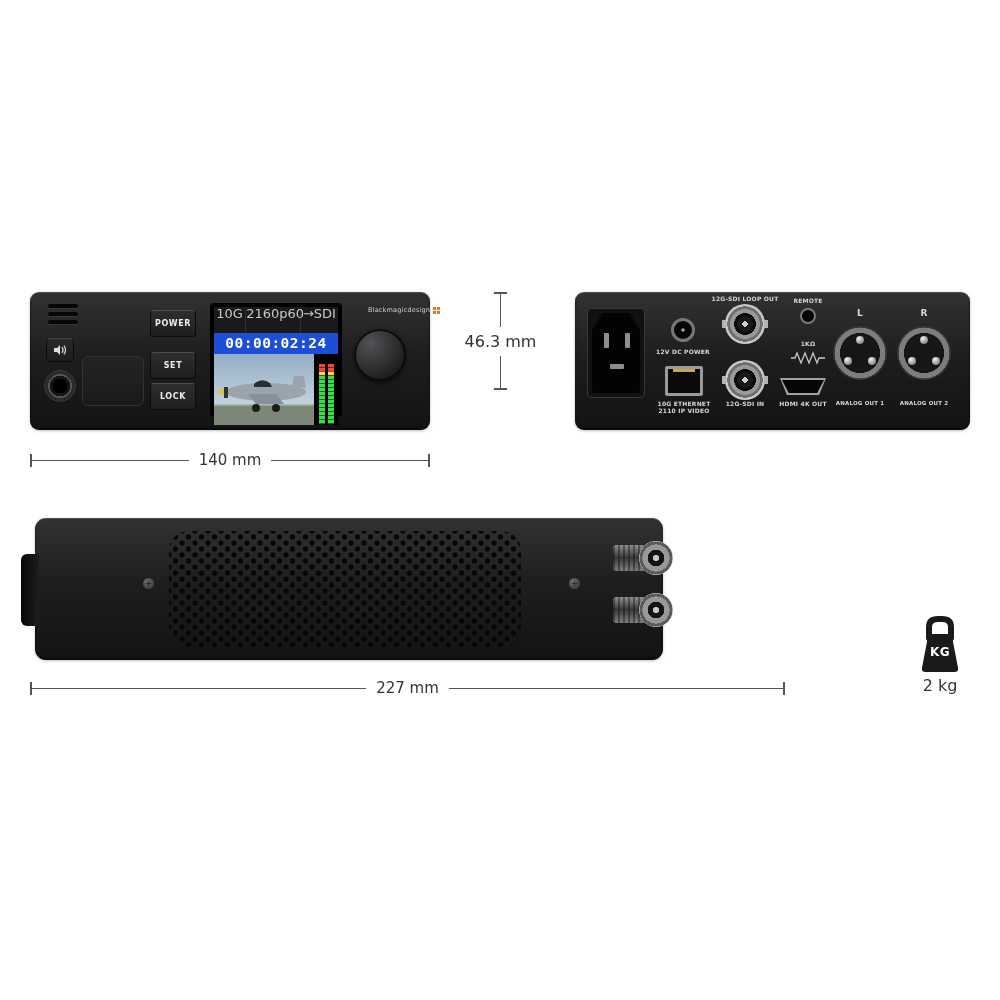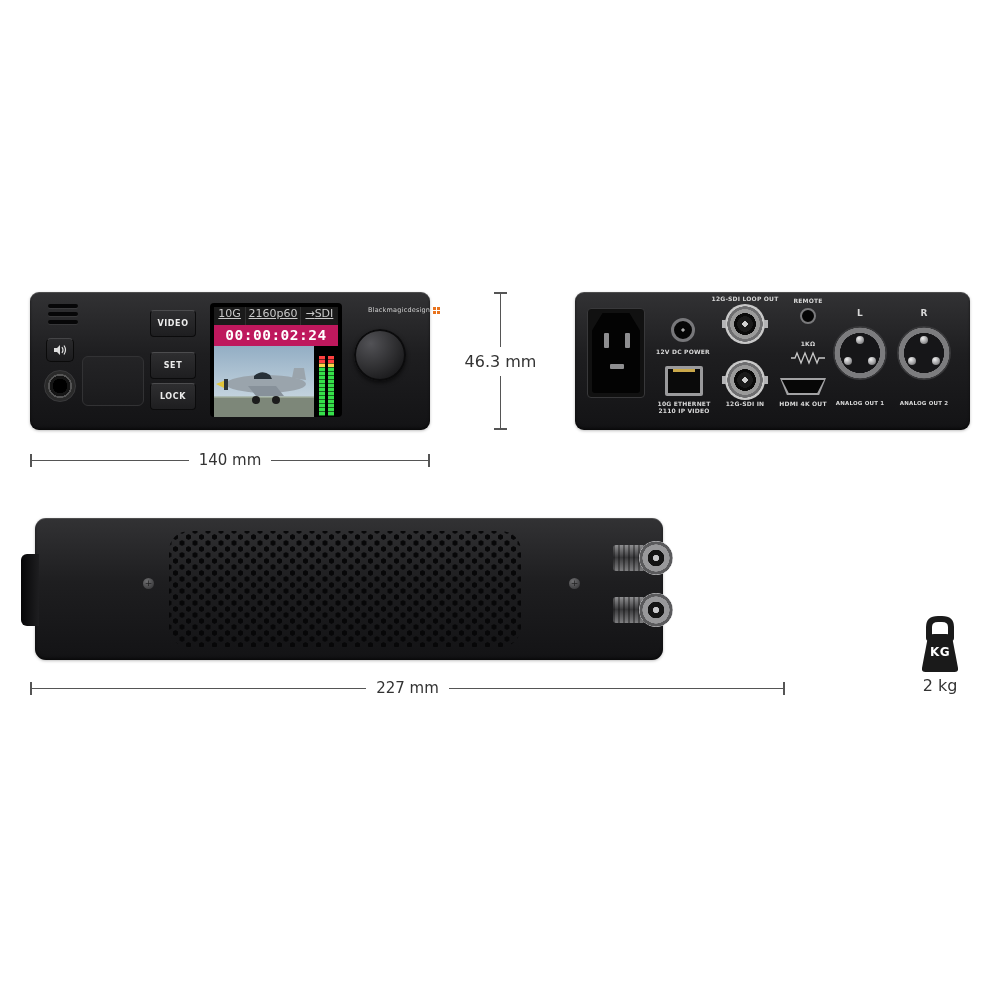--- a/index.html
+++ b/index.html
@@ -20,25 +20,25 @@
     border:1px solid #0a0a0a; border-top-color:#454547; display:flex; align-items:center; justify-content:center; }
   .jack { position:absolute; width:32px; height:32px; border-radius:50%;
     background:radial-gradient(circle,#000 0 34%, #151515 35% 48%, #555 49% 56%, #2a2a2a 57% 78%, #3c3c3e 79% 100%); border:1px solid #3a3a3c; }
   .flap { position:absolute; width:62px; height:50px; border-radius:6px; border:1px solid #323234;
     background:linear-gradient(180deg,#242426,#1a1a1c); }
   .fbtn { position:absolute; left:120px; width:46px; height:27px; border-radius:4px;
     background:linear-gradient(#2e2e30,#1e1e20); border:1px solid #0b0b0c; border-top-color:#4c4c4e;
     color:#ececec; font-size:8px; font-weight:bold; letter-spacing:.6px;
     display:flex; align-items:center; justify-content:center; }
   .screen { position:absolute; left:180px; top:11px; width:132px; height:114px; background:#000; border-radius:4px; padding:4px; }
-  .scr-status { display:flex; height:18px; background:#1a1a1a; color:#c9c9c9; font-size:11px; line-height:14px;text-decoration:underline; }
+  .scr-status { display:flex; height:26px; background:#1a1a1a; color:#c9c9c9; font-size:13px; line-height:14px; }
   .scr-status .seg { text-align:center; border-right:1px solid #303030; }
   .scr-status .seg:last-child { border-right:none; }
   .scr-tc { height:21px; text-align:center; color:#fff; font-family:"DejaVu Sans Mono", monospace;
-    font-size:14.5px; line-height:21px; font-weight:bold; letter-spacing:.5px; background:#be185d; }
+    font-size:14.5px; line-height:21px; font-weight:bold; letter-spacing:.5px; background:#1d4ed8; }
   .scr-body { display:flex; height:71px; }
   .thumb { width:100px; height:71px; background:linear-gradient(180deg,#93aec4 0%,#c2d2dd 70%,#9aa694 72%); position:relative; overflow:hidden; }
   .meters { flex:1; display:flex; align-items:flex-end; justify-content:center; gap:3px; padding-bottom:1px; background:#000; }
   .meter { width:6px; height:60px;
     background-image:repeating-linear-gradient(180deg, rgba(0,0,0,0) 0 3px, rgba(0,0,0,.55) 3px 4px),
       linear-gradient(180deg,#ff4040 0 12%, #ffd24a 12% 18%, #35e04a 18% 100%); }
   .knob { position:absolute; left:324px; top:37px; width:52px; height:52px; border-radius:50%;
     background:radial-gradient(circle at 32% 28%, #525256, #2a2a2c 55%, #131315 85%);
     box-shadow:0 2px 4px rgba(0,0,0,.6), inset 0 0 0 2px #0b0b0c; }
   .brand { position:absolute; left:318px; top:14px; display:flex; align-items:center; gap:3px; }
@@ -108,21 +108,21 @@
     <div class="volbtn" style="left:16px;top:46px">
       <svg width="14" height="12" viewBox="0 0 14 12">
         <path d="M1,4 L4,4 L7,1 L7,11 L4,8 L1,8 Z" fill="#ddd"></path>
         <path d="M9,3 Q11,6 9,9" stroke="#ddd" fill="none" stroke-width="1.2"></path>
         <path d="M11,1.5 Q14,6 11,10.5" stroke="#ddd" fill="none" stroke-width="1.2"></path>
       </svg>
     </div>
     <div class="jack" style="left:14px;top:78px"></div>
     <div class="flap" style="left:52px;top:64px"></div>
 
-    <div class="fbtn" style="top:18px">VIDEO</div>
+    <div class="fbtn" style="top:18px">POWER</div>
     <div class="fbtn" style="top:60px">SET</div>
     <div class="fbtn" style="top:91px">LOCK</div>
 
     <div class="screen">
       <div class="scr-status">
         <span class="seg" style="width:26%">10G</span>
         <span class="seg" style="width:44%">2160p60</span>
         <span class="seg" style="flex:1"><span>→</span><span>SDI</span></span>
       </div>
       <div class="scr-tc">00:00:02:24</div>
@@ -160,21 +160,21 @@
   </section>
 
   <div class="hdim" style="left:30px;top:452px;width:400px;height:16px">
     <span class="tick"></span>
     <span class="line"></span>
     <span class="lbl">140 mm</span>
     <span class="line"></span>
     <span class="tick"></span>
   </div>
 
-  <div class="vdim" style="left:494px;top:292px;height:138px;width:13px">
+  <div class="vdim" style="left:494px;top:292px;height:98px;width:13px">
     <span class="tick"></span>
     <span class="line"></span>
     <span class="lbl">46.3 mm</span>
     <span class="line"></span>
     <span class="tick"></span>
   </div>
 
   <section class="device" style="left:575px;top:292px;width:395px;height:138px">
 
     <div class="acinlet" style="left:12px;top:16px;width:58px;height:90px">

